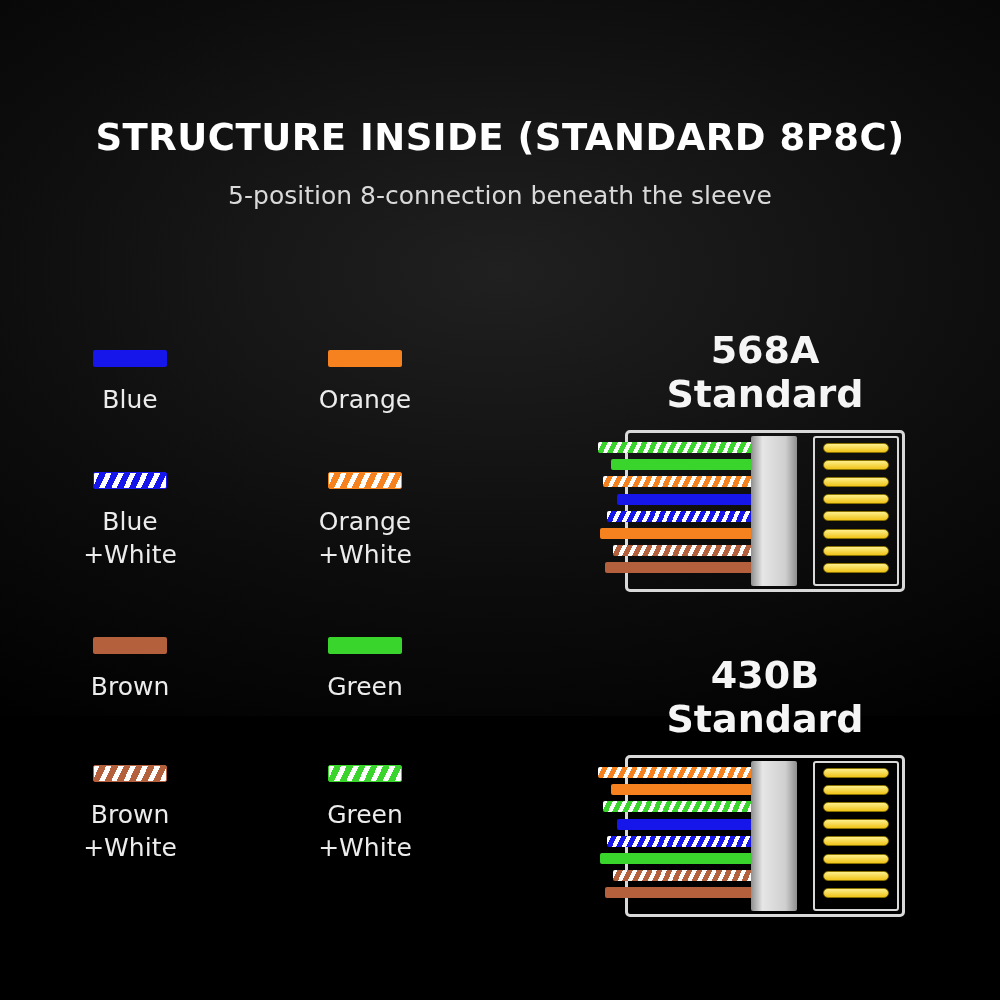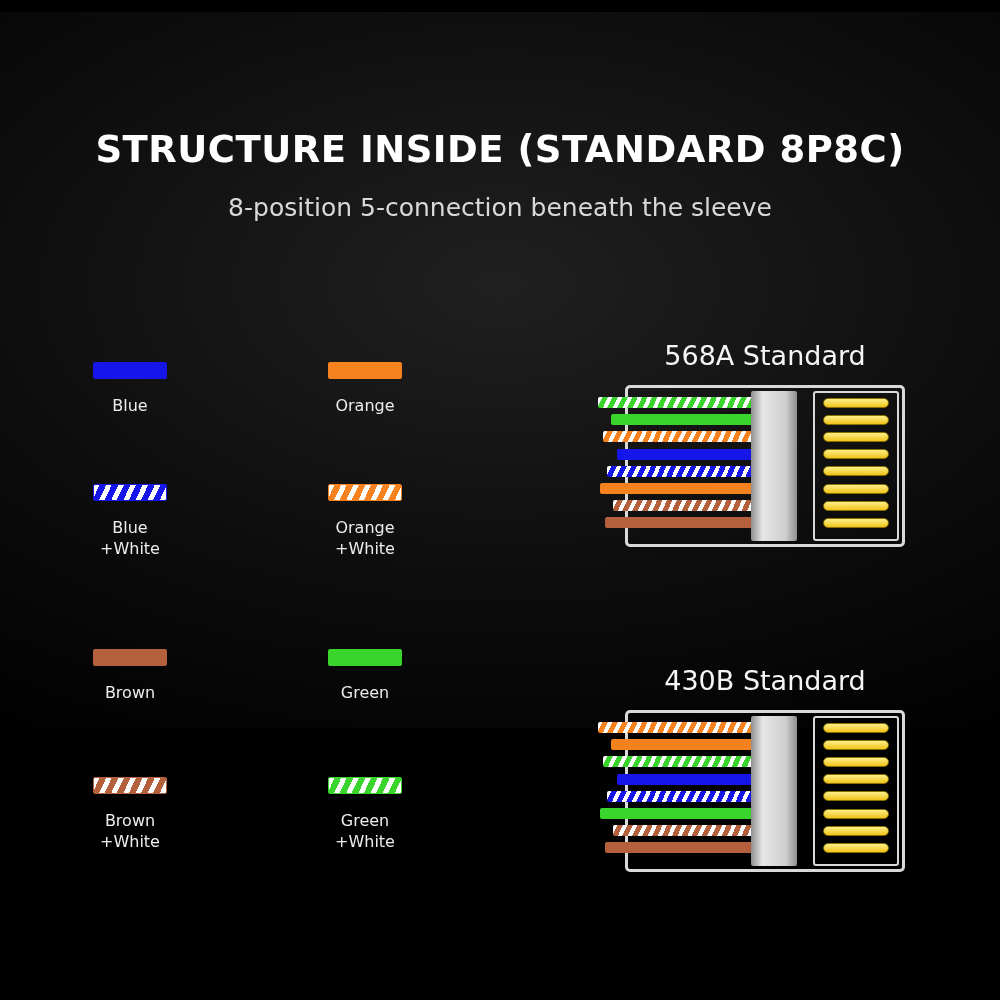--- a/index.html
+++ b/index.html
@@ -1,51 +1,51 @@
 <!DOCTYPE html>
 <html><head>
 <meta charset="utf-8">
 <style>
   * { margin:0; padding:0; box-sizing:border-box; }
   html,body { width:1000px; height:1000px; background:#000; overflow:hidden;
               font-family:"DejaVu Sans","Liberation Sans",sans-serif; }
   .canvas { position:relative; width:1000px; height:716px;
-            background:radial-gradient(ellipse 95% 75% at 50% 38%, #202020 0%, #0d0d0d 55%, #000 100%);margin-top:12px; }
+            background:radial-gradient(ellipse 95% 75% at 50% 38%, #202020 0%, #0d0d0d 55%, #000 100%); }
 
   .title { position:absolute; top:116px; left:0; width:100%; text-align:center;
            color:#ffffff; font-size:37px; font-weight:bold; letter-spacing:.5px; }
   .subtitle { position:absolute; top:181px; left:0; width:100%; text-align:center;
               color:#d9d9d9; font-size:25px; }
 
   .legend-cell { position:absolute; width:160px; text-align:center; }
   .swatch { width:74px; height:17px; margin:0 auto; border-radius:2px; }
-  .legend-label { margin-top:16px; color:#ececec; font-size:16px; line-height:1.32; }
+  .legend-label { margin-top:16px; color:#ececec; font-size:25px; line-height:1.32; }
 
   .connector { position:absolute; width:310px; }
   .conn-title { margin-left:30px; width:280px; text-align:center;
-                color:#f5f5f5; font-size:27px; margin-bottom:14px; }
+                color:#f5f5f5; font-size:38px; margin-bottom:14px;font-weight:bold; }
   .diagram { position:relative; height:162px; }
   .outline { position:absolute; left:30px; top:0; width:280px; height:162px;
              border:3px solid #d9d9d9; border-radius:5px; }
   .wire { position:absolute; height:11px; border-radius:2px; }
   .stop { position:absolute; left:156px; top:6px; width:46px; height:150px;
           background:linear-gradient(90deg,#8f8f8f,#e6e6e6 25%,#cfcfcf 75%,#8f8f8f);
           border-radius:2px; }
   .pinframe { position:absolute; left:218px; top:6px; width:86px; height:150px;
               border:2px solid #d9d9d9; border-radius:3px; }
   .pin { position:absolute; left:228px; width:66px; height:10px;
          background:linear-gradient(#fdef8a,#f0c419);
          border:1px solid #8a7200; border-radius:5px; }
 </style>
 </head>
 <body>
 
 <div class="canvas">
   <h1 class="title">STRUCTURE INSIDE (STANDARD 8P8C)</h1>
-  <div class="subtitle">8-position 5-connection beneath the sleeve</div>
+  <div class="subtitle">5-position 8-connection beneath the sleeve</div>
   <div class="legend">
       <div class="legend-cell" style="left: 50px; top: 350px;">
         <div class="swatch" style="background: rgb(22, 22, 234);"></div>
         <div class="legend-label">
           <div>Blue</div>
         </div>
       </div>
       <div class="legend-cell" style="left: 285px; top: 350px;">
         <div class="swatch" style="background: rgb(245, 130, 31);"></div>
         <div class="legend-label">

